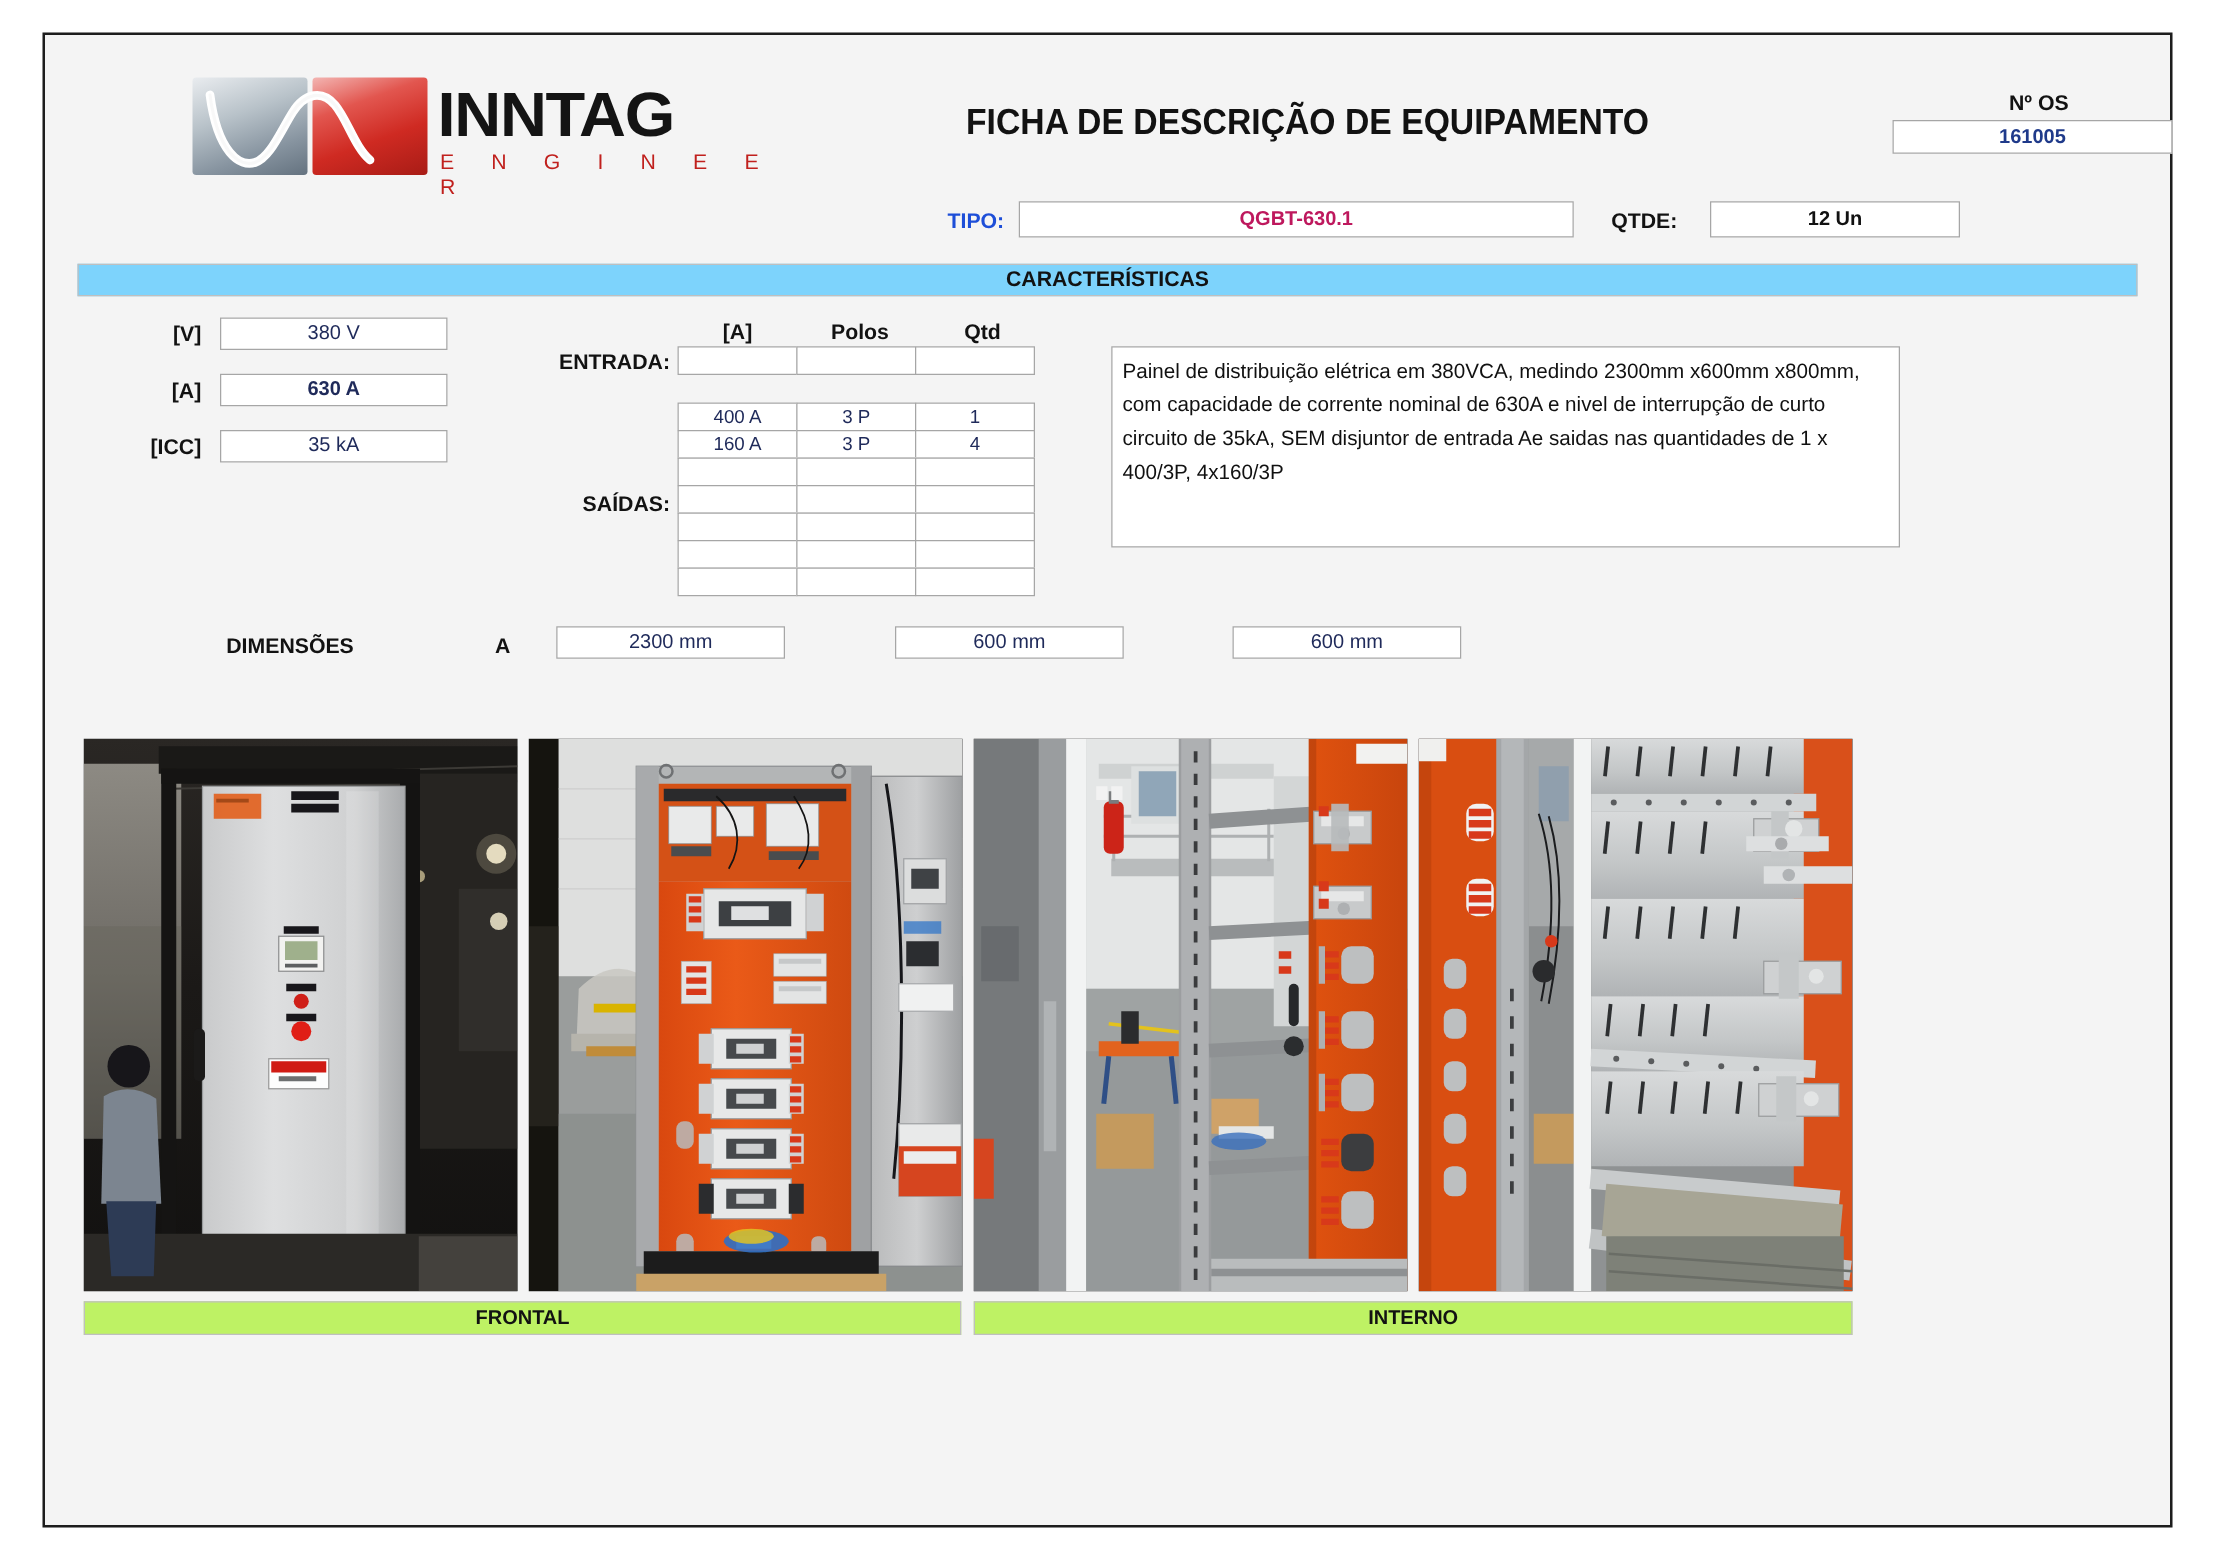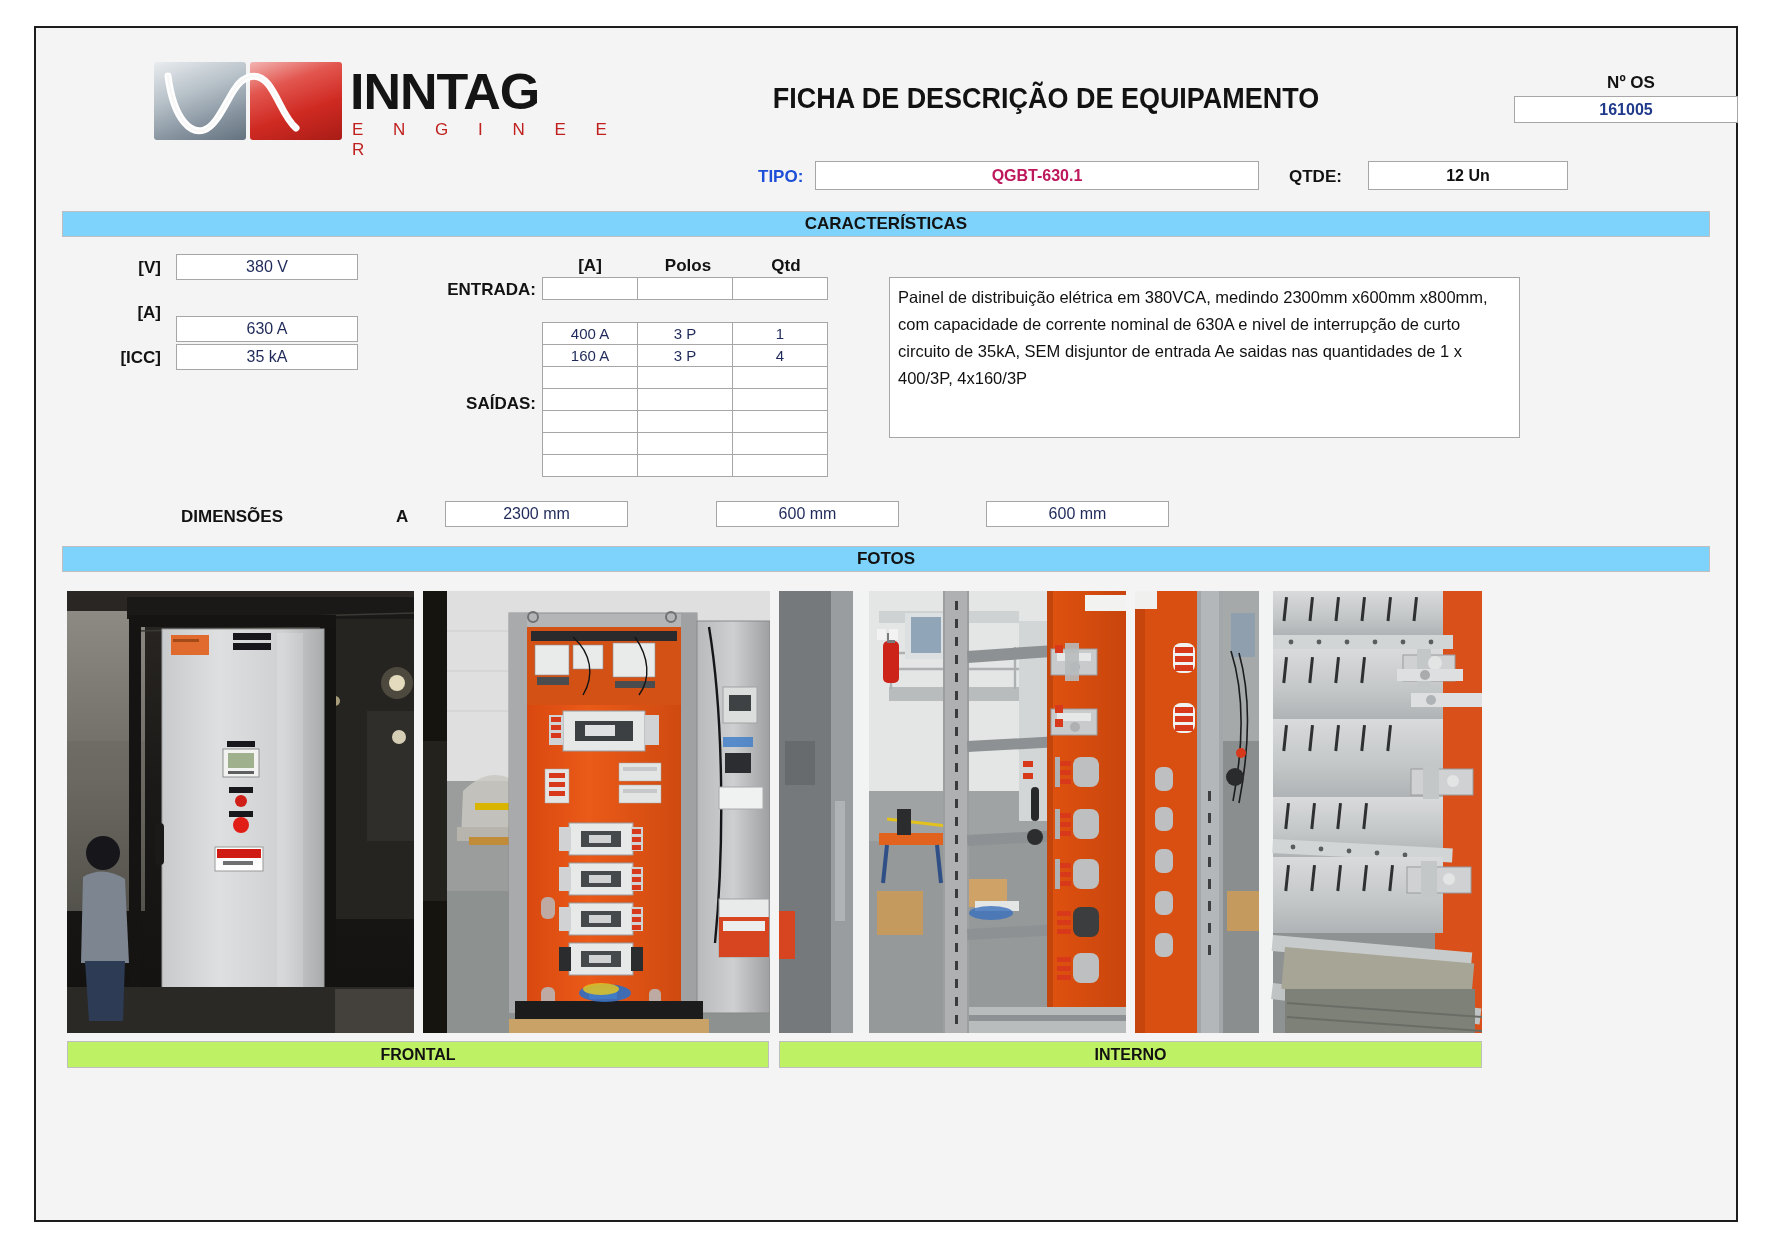--- a/index.html
+++ b/index.html
@@ -346,21 +346,21 @@
       <div class="qtde-label">QTDE:</div>
       <div class="fbox black qtde-box">12 Un</div>
     </div>
 
     <div class="band" style="left:26px; top:183px; width:1648px; height:26px;">CARACTERÍSTICAS</div>
 
     <div class="spec-label" style="top:230px; left:55px;">[V]</div>
     <div class="fbox spec-box" style="top:226px;">380 V</div>
 
     <div class="spec-label" style="top:275px; left:55px;">[A]</div>
-    <div class="fbox spec-box" style="top:288px;">630 A</div>
+    <div class="fbox spec-box" style="top:271px;font-weight:bold;">630 A</div>
 
     <div class="spec-label" style="top:320px; left:55px;">[ICC]</div>
     <div class="fbox spec-box" style="top:316px;">35 kA</div>
 
     <div class="thead" style="left:506px; top:228px; width:96px;">[A]</div>
     <div class="thead" style="left:604px; top:228px; width:96px;">Polos</div>
     <div class="thead" style="left:702px; top:228px; width:96px;">Qtd</div>
 
     <div class="rowlabel" style="left:350px; top:252px; width:150px;">ENTRADA:</div>
 
@@ -400,21 +400,20 @@
 
     <div class="desc-title">DESCRIÇÃO</div>
     <div class="desc-box">Painel de distribuição elétrica em 380VCA, medindo 2300mm x600mm x800mm, com capacidade de corrente nominal de 630A e nivel de interrupção de curto circuito de 35kA, SEM disjuntor de entrada Ae saidas nas quantidades de 1 x 400/3P, 4x160/3P</div>
 
     <div class="dim-label">DIMENSÕES</div>
     <div class="dim-a">A</div>
     <div class="fbox dim-box" style="left:409px;">2300 mm</div>
     <div class="fbox dim-box" style="left:680px;">600 mm</div>
     <div class="fbox dim-box" style="left:950px;">600 mm</div>
 
-    <div class="band" style="left:26px; top:518px; width:1648px; height:26px;">FOTOS</div>
 
     <div class="photo" style="left:31px;">
       <svg class="ph-svg" viewBox="0 0 347 442" preserveAspectRatio="none">
         <defs>
           <linearGradient id="p1bg" x1="0" y1="0" x2="0" y2="1">
             <stop offset="0" stop-color="#2a2724"></stop>
               <stop offset="0.45" stop-color="#1b1917"></stop>
             <stop offset="1" stop-color="#121110"></stop>
           </linearGradient>
           <linearGradient id="p1door" x1="0" y1="0" x2="1" y2="0">

